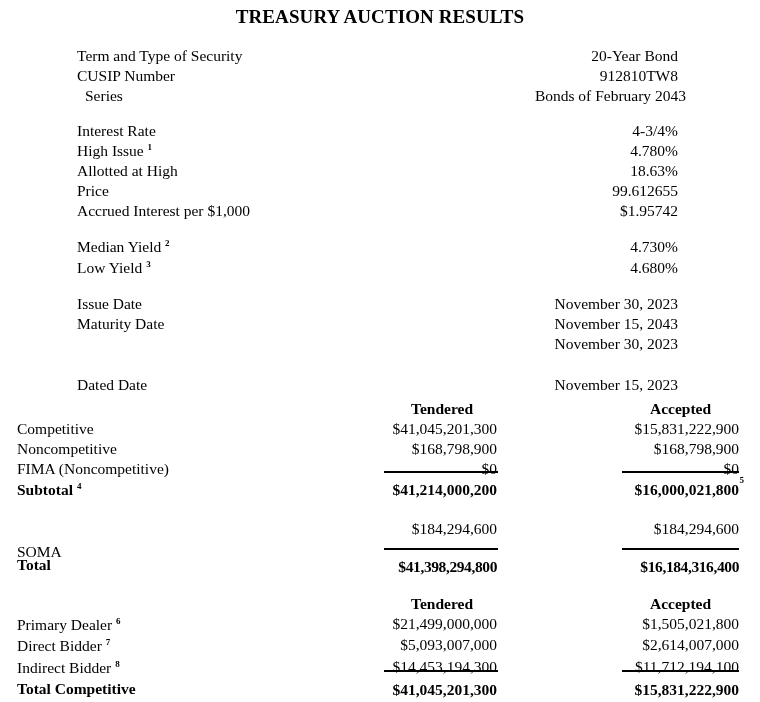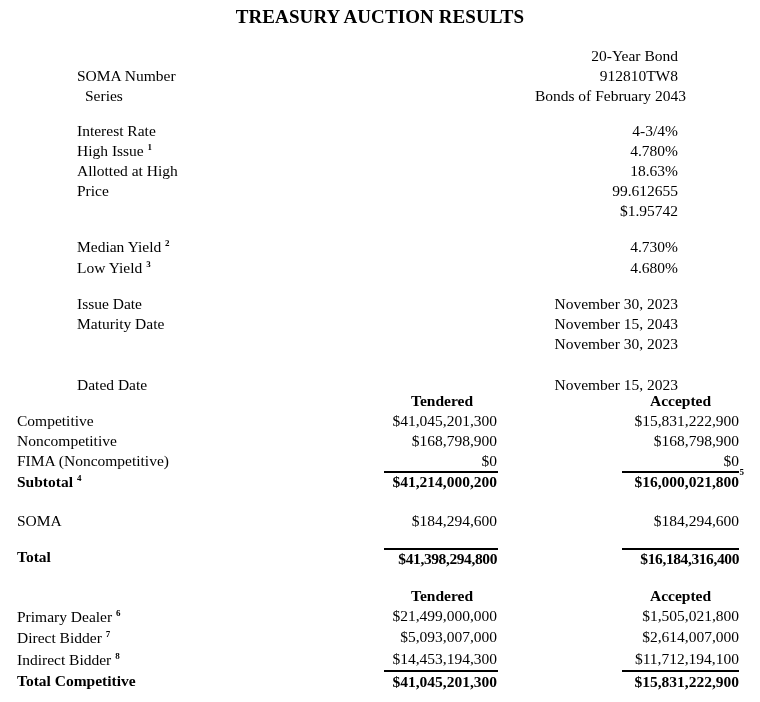--- a/index.html
+++ b/index.html
@@ -14,41 +14,42 @@
     }
     .row {
       position: absolute; height: 20px; line-height: 20px; white-space: nowrap;
     }
     .lbl { position: absolute; left: 0; }
     .val { position: absolute; right: 0; text-align: right; }
     .info { left: 77px; width: 601px; }
     sup { font-size: 9px; vertical-align: 6px; line-height: 0; font-weight: bold; }
     .bold { font-weight: bold; }
     .cell {
-      position: absolute; white-space: nowrap; height: 20px; line-height: 20px;
+      position: absolute; white-space: nowrap; height: 20px; line-height: 20px; margin-top: 8px;
     }
     .left-lbl { left: 17px; text-align: right; }
     .col-t { right: 263px; text-align: right; }
     .col-a { right: 21px; text-align: right; }
     .hdr { font-weight: bold; }
     .hdr-t { left: 386px; width: 112px; text-align: center; }
     .hdr-a { left: 622px; width: 117px; text-align: center; }
     .rule { position: absolute; height: 0; border-top: 2px solid #000; }
   </style>
 </head>
 <body>
 
 <div class="title">TREASURY AUCTION RESULTS</div>
 
 <div>
   <div class="row info" style="top:46px;">
+    <span class="lbl">Term and Type of Security</span>
     <span class="val">20-Year Bond</span>
   </div>
   <div class="row info" style="top:66px;">
-    <span class="lbl">SOMA Number</span>
+    <span class="lbl">CUSIP Number</span>
     <span class="val">912810TW8</span>
   </div>
   <div class="row info" style="top:86px;margin-left:8px;">
     <span class="lbl">Series</span>
     <span class="val">Bonds of February 2043</span>
   </div>
 </div>
 
 <div>
   <div class="row info" style="top:121px;">
@@ -61,20 +62,21 @@
   </div>
   <div class="row info" style="top:161px;">
     <span class="lbl">Allotted at High</span>
     <span class="val">18.63%</span>
   </div>
   <div class="row info" style="top:181px;">
     <span class="lbl">Price</span>
     <span class="val">99.612655</span>
   </div>
   <div class="row info" style="top:201px;">
+    <span class="lbl">Accrued Interest per $1,000</span>
     <span class="val">$1.95742</span>
   </div>
 </div>
 
 <div>
   <div class="row info" style="top:237px;">
     <span class="lbl"><span>Median Yield</span> <sup>2</sup></span>
     <span class="val">4.730%</span>
   </div>
   <div class="row info" style="top:258px;">
@@ -124,21 +126,21 @@
   <div class="rule" style="top:471px; left:384px; width:114px;"></div>
   <div class="rule" style="top:471px; left:622px; width:117px;"></div>
 
   <div>
     <div class="cell left-lbl bold" style="top:472px;"><span>Subtotal</span> <sup>4</sup></div>
     <div class="cell col-t bold" style="top:472px;">$41,214,000,200</div>
     <div class="cell bold" style="top:472px; right:21px; text-align:right;"><span>$16,000,021,800</span><sup style="position:absolute; right:-5px;">5</sup></div>
   </div>
 
   <div>
-    <div class="cell left-lbl" style="top:511px;">SOMA</div>
+    <div class="cell left-lbl" style="top:534px;">SOMA</div>
     <div class="cell col-t" style="top:511px;">$184,294,600</div>
     <div class="cell col-a" style="top:511px;">$184,294,600</div>
   </div>
 
   <div class="rule" style="top:548px; left:384px; width:114px;"></div>
   <div class="rule" style="top:548px; left:622px; width:117px;"></div>
 
   <div>
     <div class="cell left-lbl bold" style="top:547px;">Total</div>
     <div class="cell col-t bold" style="top:549px; letter-spacing:-0.4px;">$41,398,294,800</div>

